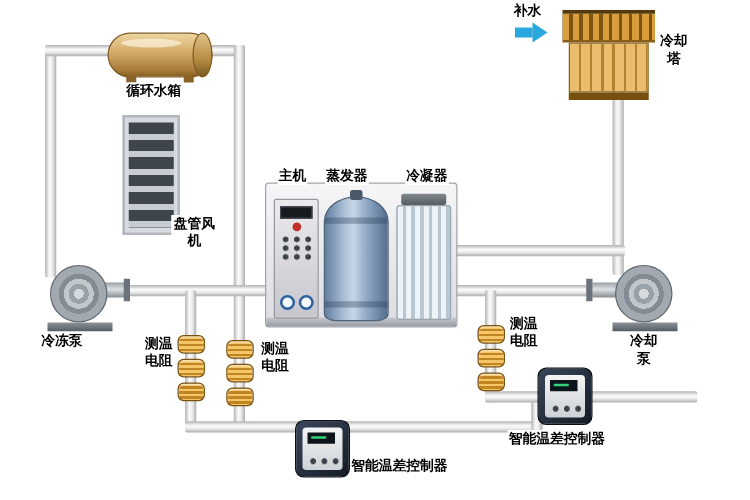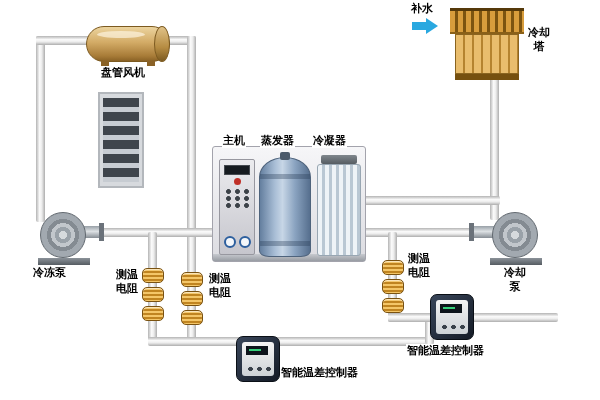--- a/index.html
+++ b/index.html
@@ -122,46 +122,47 @@
   <div class="pipe-h" style="left:360px;top:228px;width:122px"></div>
   <div class="pipe-v" style="left:388px;top:232px;height:90px"></div>
   <div class="pipe-h" style="left:388px;top:313px;width:170px"></div>
 
   <div class="tank">
     <div class="tank-shine"></div>
     <div class="tank-cap"></div>
     <div class="tank-leg" style="left:14px"></div>
     <div class="tank-leg" style="left:60px"></div>
   </div>
-  <div class="lbl" style="left:100px;top:66px">盘管风机</div>
+  <div class="lbl" style="left:100px;top:66px">循环水箱</div>
 
   <div class="fancoil">
     <div class="fancoil-slats"></div>
   </div>
+  <div class="lbl" style="left:137px;top:172px;width:37px">盘管风机</div>
 
   <div class="chiller">
     <div class="chiller-base"></div>
     <div class="ctrl-panel">
       <div class="cp-display"></div>
       <div class="cp-btn-red"></div>
       <div class="cp-btns"></div>
       <div class="cp-gauge g1"></div>
       <div class="cp-gauge g2"></div>
     </div>
     <div class="evap">
       <div class="evap-fitting"></div>
       <div class="evap-band-top"></div>
       <div class="evap-band-bot"></div>
     </div>
     <div class="cond-cap"></div>
     <div class="cond"></div>
   </div>
   <div class="lbl" style="left:222px;top:134px">主机</div>
   <div class="lbl" style="left:260px;top:134px">蒸发器</div>
-  <div class="lbl" style="left:312px;top:134px">冷凝器</div>
+  <div class="lbl" style="left:324px;top:134px">冷凝器</div>
 
   <div class="tower">
     <div class="tower-crown"></div>
     <div class="tower-body"></div>
     <div class="tower-base"></div>
   </div>
   <div class="lbl" style="left:526px;top:26px;width:26px">冷却塔</div>
 
   <div class="lbl" style="left:410px;top:2px">补水</div>
   <div class="arrow">

